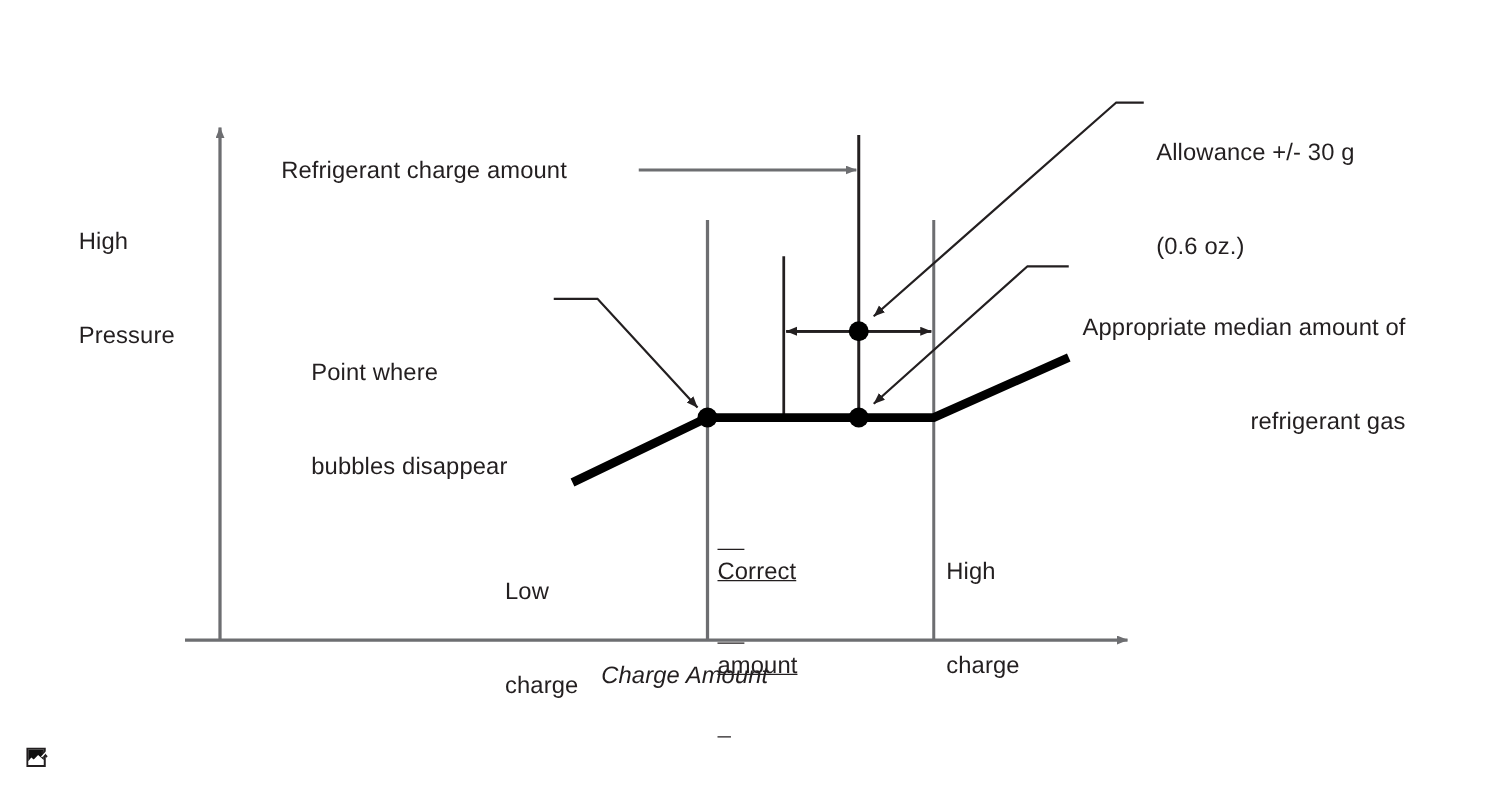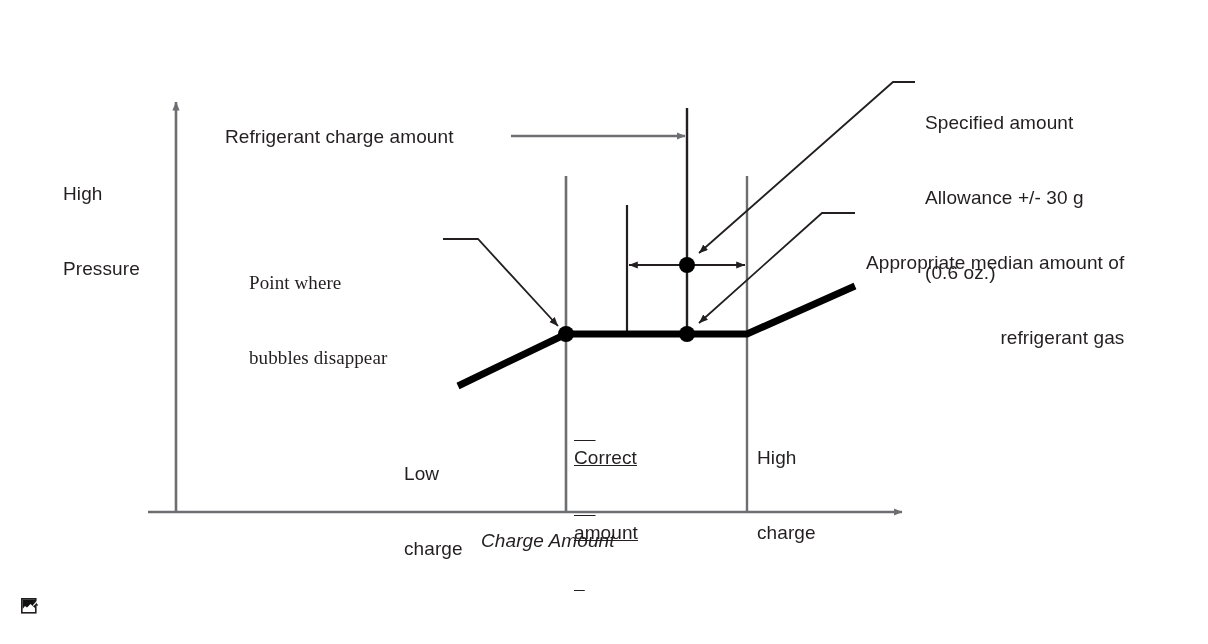--- a/index.html
+++ b/index.html
@@ -94,27 +94,26 @@
 
   <div class="lbl" style="left:63px; top:131px;">
     <div>High</div>
     <div>Pressure</div>
   </div>
 
   <div class="lbl" style="left:481px; top:528px;font-style:italic;">Charge Amount</div>
 
   <div class="lbl" style="left:225px; top:124px;text-align:center;">Refrigerant charge amount</div>
 
-  <div class="lbl" style="left:249px; top:220px;font-family:Liberation Serif, serif;">
+  <div class="lbl" style="left:249px; top:236px;">
     <div>Point where</div>
     <div>bubbles disappear</div>
   </div>
 
   <div class="lbl" style="left:925px; top:60px;">
-    <div>Specified amount</div>
     <div>Allowance +/- 30 g</div>
     <div>(0.6 oz.)</div>
   </div>
 
   <div class="lbl" style="left:866px; top:200px;text-align:right;">
     <div>Appropriate median amount of</div>
     <div>refrigerant gas</div>
   </div>
 
   <div class="lbl" style="left:404px; top:411px;">

